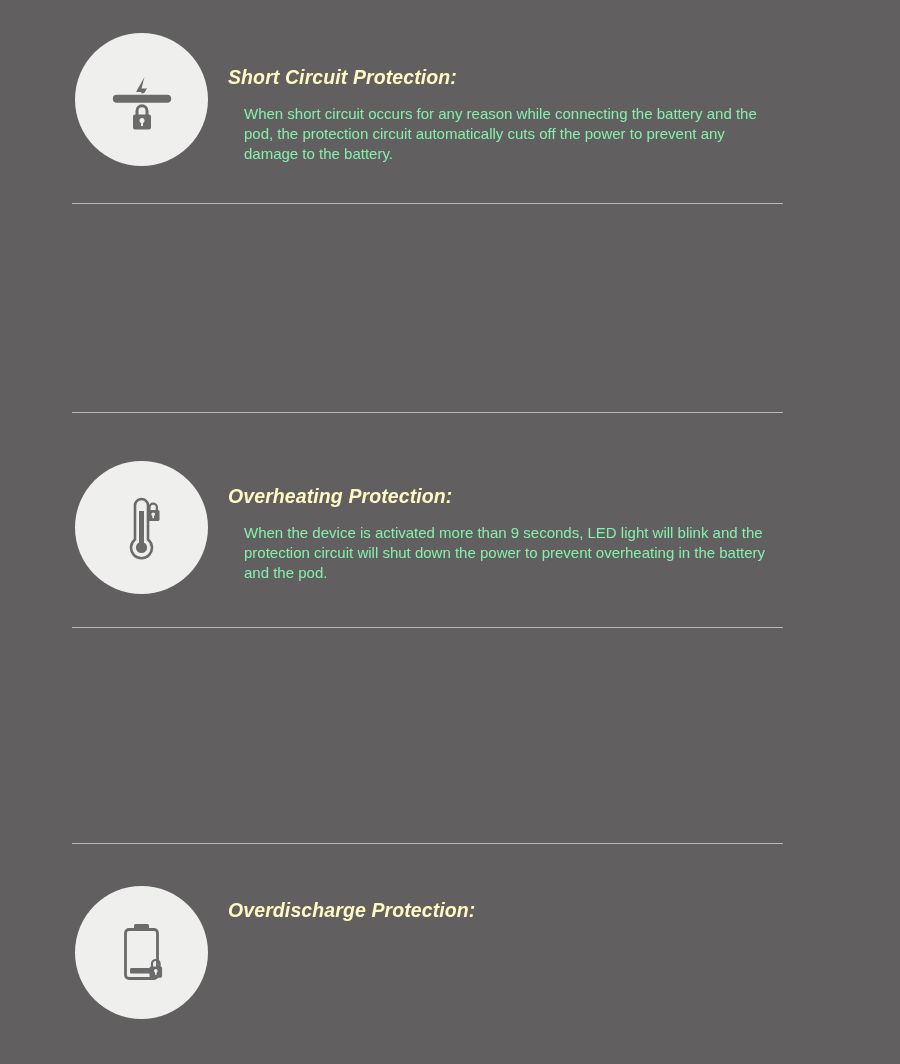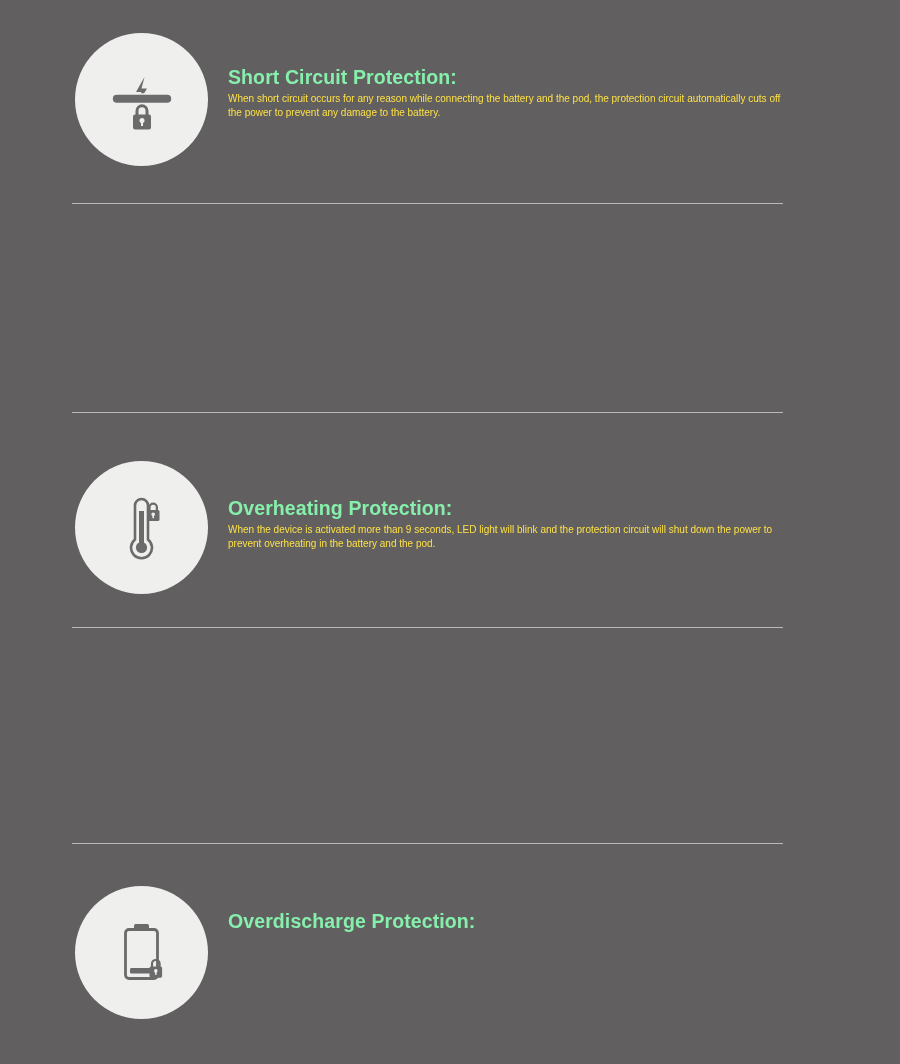--- a/index.html
+++ b/index.html
@@ -42,48 +42,49 @@
     display: block;
   }
   .text-col {
     position: absolute;
     left: 228px;
     width: 556px;
   }
   .feature-title {
     font-size: 19.5px;
     font-weight: bold;
-    color: #86efac;
+    font-style: italic;
+    color: #fef9c3;
     letter-spacing: 0.1px;
     margin: 0 0 4px 0;
     line-height: 1.15;
     white-space: nowrap;
   }
   .feature-desc {
-    font-size: 10px;
-    color: #fde047;
+    font-size: 15px;
+    color: #86efac;
     line-height: 1.32;
-    margin: 0;
+    margin: 16px;
     font-weight: normal;
   }
   .divider {
     position: absolute;
     left: 72px;
     width: 711px;
     height: 1px;
     background: #b9b9b8;
   }
 
   
   .block-1 .icon-circle { top: 33px; }
   .block-1 .text-col    { top: 66px; }
   .block-2 .icon-circle { top: 244px; }
-  .block-2 .text-col    { top: 280px; }
+  .block-2 .text-col    { top: 268px; }
   .block-3 .icon-circle { top: 452px; }
-  .block-3 .text-col    { top: 476px; }
+  .block-3 .text-col    { top: 465px; }
 
   .div-1 { top: 203px; }
   .div-2 { top: 412px; }
   .div-3 { top: 627px; }
   .div-4 { top: 843px; }
 </style>
 </head>
 <body>
 
 <div class="feature-list">

